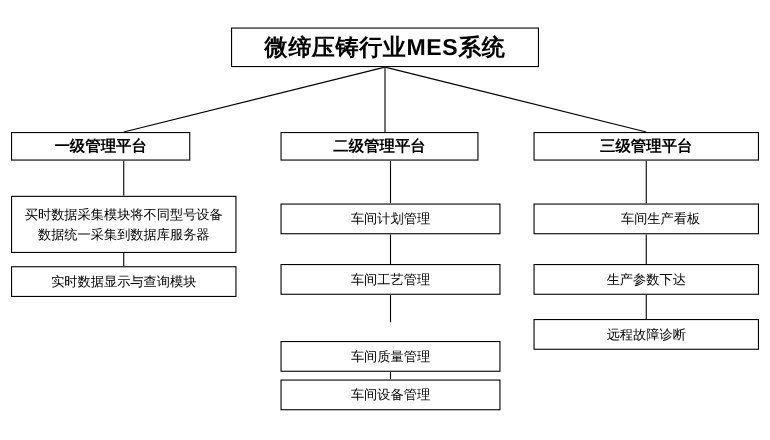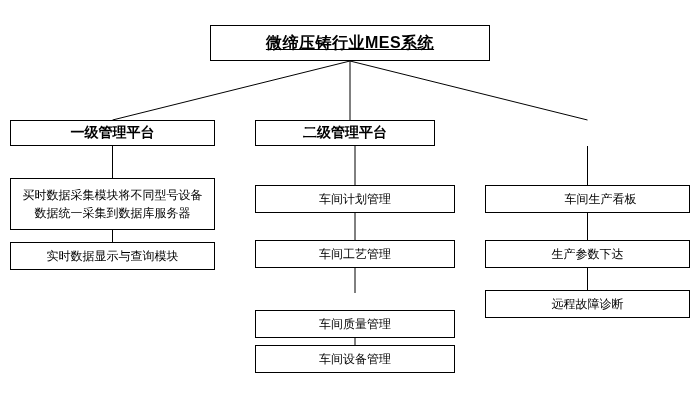--- a/index.html
+++ b/index.html
@@ -34,23 +34,22 @@
       border: 1px solid #000000;
       background: #ffffff;
       display: flex;
       align-items: center;
       justify-content: center;
       text-align: center;
       box-sizing: border-box;
     }
     .title-box {
       font-weight: bold;
-      font-size: 16px;
+      font-size: 21px;
       letter-spacing: 0.5px;
-      text-decoration: underline;
     }
     .header-box {
       font-weight: bold;
       font-size: 14px;
     }
     .item-box {
       font-size: 12px;
       line-height: 1.5;
       padding: 2px 6px;
     }
@@ -76,27 +75,28 @@
       <line x1="355" y1="321" x2="355" y2="345"></line>
 
       <line x1="587.5" y1="146" x2="587.5" y2="185"></line>
       <line x1="587.5" y1="213" x2="587.5" y2="240"></line>
       <line x1="587.5" y1="268" x2="587.5" y2="290"></line>
     </g>
   </svg>
 
   <div class="box title-box" style="left:210px; top:25px; width:280px; height:36px;">微缔压铸行业MES系统</div>
 
-  <div class="box header-box" style="left:10px; top:120px; width:205px; height:26px;">一级管理平台</div>
+  <div class="box header-box" style="left:10px; top:120px; width:163px; height:26px;">一级管理平台</div>
   <div class="box item-box" style="left:10px; top:178px; width:205px; height:52px;">买时数据采集模块将不同型号设备数据统一采集到数据库服务器</div>
   <div class="box item-box" style="left:10px; top:242px; width:205px; height:28px;">实时数据显示与查询模块</div>
 
   <div class="box header-box" style="left:255px; top:120px; width:180px; height:26px;">二级管理平台</div>
   <div class="box item-box" style="left:255px; top:240px; width:200px; height:28px;">车间工艺管理</div>
   <div class="box item-box" style="left:255px; top:185px; width:200px; height:28px;">车间计划管理</div>
   <div class="box item-box" style="left:255px; top:310px; width:200px; height:28px;">车间质量管理</div>
   <div class="box item-box" style="left:255px; top:345px; width:200px; height:28px;">车间设备管理</div>
 
+  <div class="box header-box" style="left:485px; top:120px; width:205px; height:26px;">三级管理平台</div>
   <div class="box item-box" style="left:485px; top:185px; width:205px; height:28px;padding-left:32px;">车间生产看板</div>
   <div class="box item-box" style="left:485px; top:240px; width:205px; height:28px;">生产参数下达</div>
   <div class="box item-box" style="left:485px; top:290px; width:205px; height:28px;">远程故障诊断</div>
 
 </div>
 
 </body></html>

